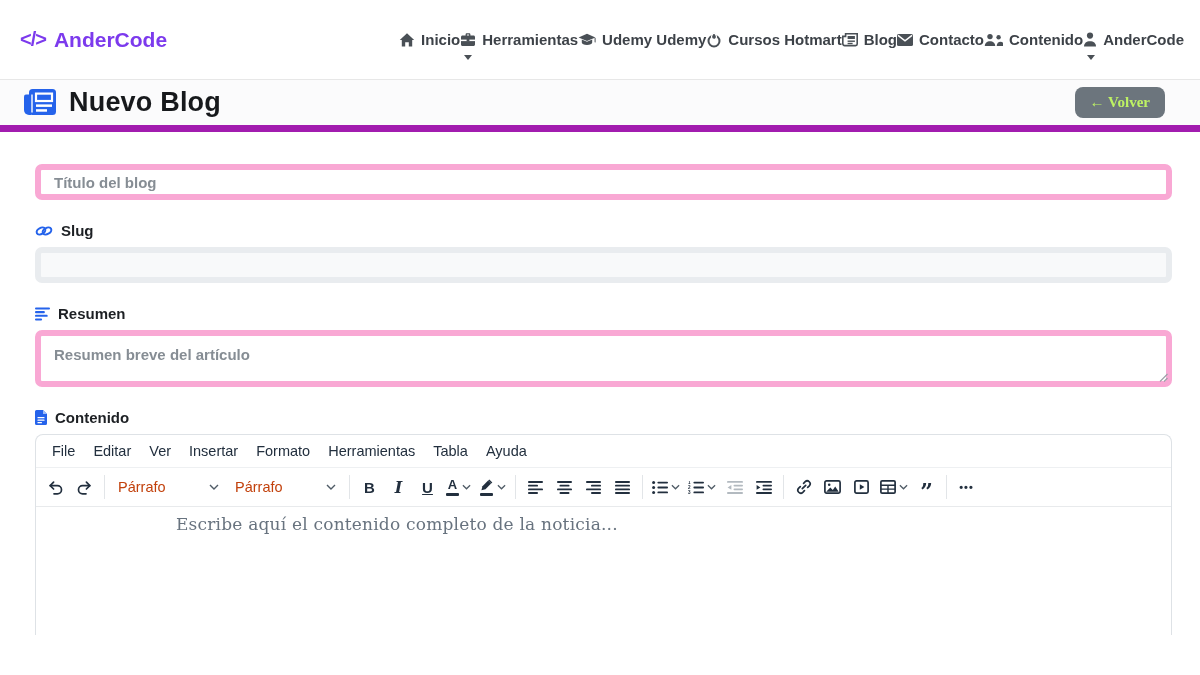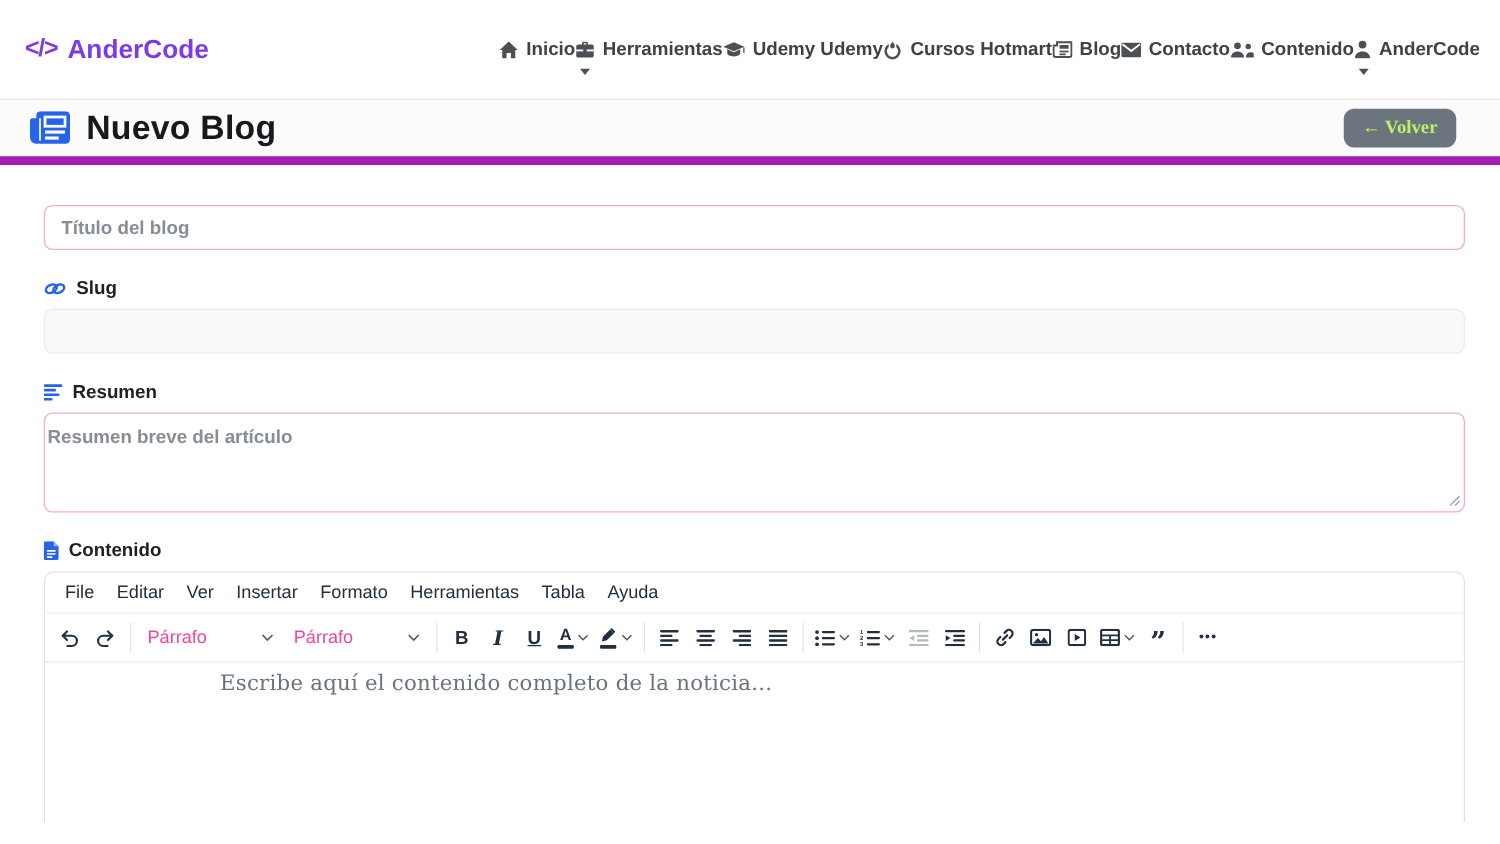--- a/index.html
+++ b/index.html
@@ -45,28 +45,28 @@
 
   
   .main { padding:32px 28px 0 35px; }
   .field { margin-bottom:22px; }
   .field-label {
     display:flex; align-items:center; gap:8px;
     font-size:15px; font-weight:700; color:#1d2024; margin-bottom:8px;
   }
   .text-input {
     display:block; width:100%; height:36px;
-    border:1px solid #f9a8d4; border-radius:7px; background:#fff;
+    border:6px solid #f9a8d4; border-radius:7px; background:#fff;
     padding:0 13px; font-family:inherit; font-size:15px; font-weight:600; color:#212529;
     outline:none;
   }
   .text-input::placeholder { color:#868d94; font-weight:600; opacity:1; }
   .input-disabled { background:#f8f9fa; border-color:#e9ecef; }
   .textarea-wrap { position:relative; }
-  textarea.text-input { height:80px; padding:9px 2px; resize:none; line-height:1.35; }
+  textarea.text-input { height:57px; padding:9px 13px; resize:none; line-height:1.35; }
   .resize-handle { position:absolute; right:4px; bottom:5px; }
 
   
   .editor { border:1px solid #dee2e6; border-bottom:none; border-radius:8px 8px 0 0; background:#fff; }
   .menubar {
     display:flex; align-items:center; padding:4px 7px; border-bottom:1px solid #eef0f2;
   }
   .menubar-item {
     padding:4px 9px; font-size:14.5px; color:#222f3e; border-radius:3px; cursor:pointer;
   }
@@ -74,21 +74,21 @@
   .tb-group { display:flex; align-items:center; }
   .tb-sep { width:1px; height:24px; background:#e2e5e8; margin:0 5px; }
   .tb-btn {
     height:28px; min-width:29px; border:none; background:none; border-radius:3px;
     display:flex; align-items:center; justify-content:center; gap:3px; padding:0 4px;
     cursor:pointer; font-family:inherit; color:#222f3e;
   }
   .tb-dropdown {
     width:117px; height:28px; border:none; background:none; border-radius:3px;
     display:flex; align-items:center; justify-content:space-between; padding:0 8px;
-    font-family:inherit; font-size:14.5px; color:#ec4899; cursor:pointer;
+    font-family:inherit; font-size:14.5px; color:#c2410c; cursor:pointer;
   }
   .tb-bold { font-weight:800; font-size:15px; }
   .tb-italic { font-family:"DejaVu Serif", serif; font-style:italic; font-size:16px; font-weight:600; }
   .tb-underline { text-decoration:underline; font-size:15px; font-weight:600; }
   .tb-stack { display:flex; flex-direction:column; align-items:center; gap:2px; }
   .tb-stack .char { font-size:13px; font-weight:800; line-height:12px; }
   .color-bar { width:13px; height:3px; background:#222f3e; border-radius:1px; }
   .quote-glyph { font-family:"DejaVu Serif", serif; font-size:22px; font-weight:700; line-height:10px; padding-top:8px; }
   .more-glyph { font-size:11px; font-weight:800; letter-spacing:1px; }
   .editor-content { height:128px; padding:7px 16px 0 140px; }

